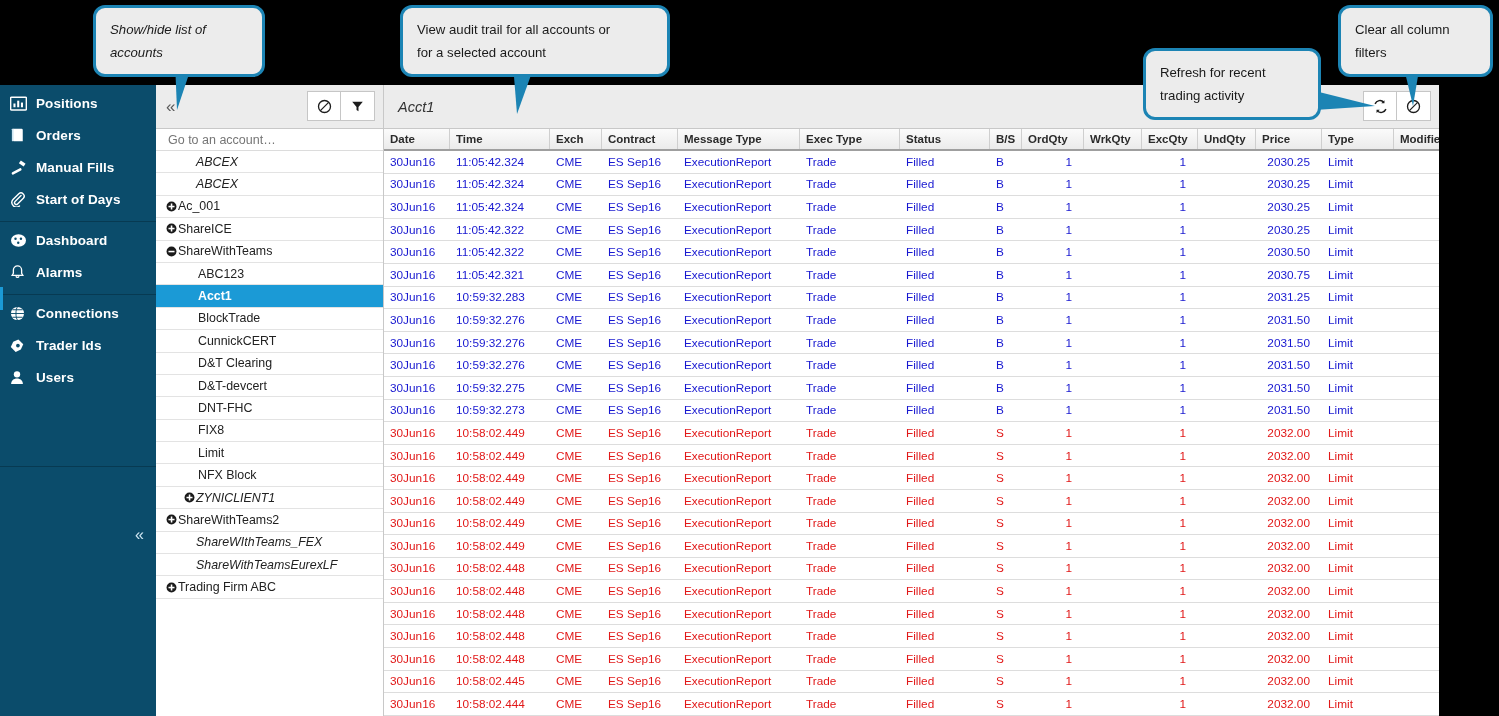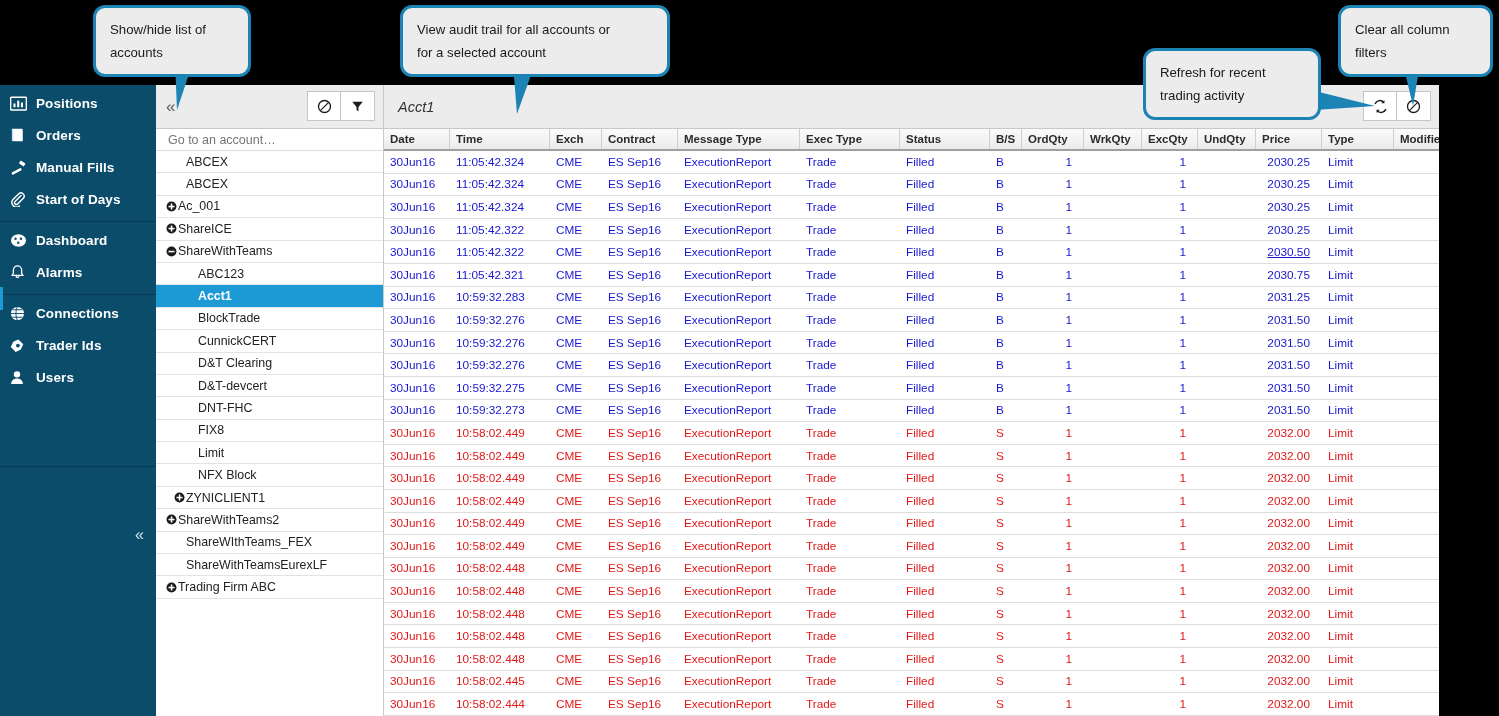--- a/index.html
+++ b/index.html
@@ -75,21 +75,21 @@
   .acct-row {
     height: 22.4px; display: flex; align-items: center;
     border-bottom: 1px solid #e3e3e3; font-size: 12.4px; color: #222;
     cursor: pointer; background: #fff; padding-left: 8px;
   }
   .acct-row .tw { width: 14px; flex: 0 0 14px; font-size: 11px; color: #111;
                   display:flex; align-items:center; justify-content:center; }
   .acct-row .nm { white-space: nowrap; }
   .acct-row.indent0 { padding-left: 8px; }
   .acct-row.indent1 { padding-left: 28px; }
-  .acct-row.indent2 { padding-left: 16px; }
+  .acct-row.indent2 { padding-left: 26px; font-style: italic; }
   .acct-row.selected { background: #1b9ad6; color: #fff; font-weight: bold; }
   .acct-row.selected .tw { color: #fff; }
   .acct-fill { background:#fff; }
 
   
   .main {
     position: absolute; left: 384px; top: 0; right: 0; height: 631px;
     background: #fff;
   }
   .main-header {
@@ -499,21 +499,21 @@
             <div class="gc buy" style="width: 52px;">CME</div>
             <div class="gc buy" style="width: 76px;">ES Sep16</div>
             <div class="gc buy" style="width: 122px;">ExecutionReport</div>
             <div class="gc buy" style="width: 100px;">Trade</div>
             <div class="gc buy" style="width: 90px;">Filled</div>
             <div class="gc buy" style="width: 32px;">B</div>
             <div class="gc num buy" style="width: 62px;">1</div>
             <div class="gc num buy" style="width: 58px;"></div>
             <div class="gc num buy" style="width: 56px;">1</div>
             <div class="gc num buy" style="width: 58px;"></div>
-            <div class="gc num buy" style="width: 66px; text-decoration: underline;">2030.50</div>
+            <div class="gc num buy" style="width: 66px;">2030.50</div>
             <div class="gc buy" style="width: 72px;">Limit</div>
             <div class="gc buy" style="width: 76px;"></div>
             <div class="gc buy" style="width: 40px;"></div>
           </div>
           <div class="grow">
             <div class="gc buy" style="width: 66px;">30Jun16</div>
             <div class="gc buy" style="width: 100px;">11:05:42.321</div>
             <div class="gc buy" style="width: 52px;">CME</div>
             <div class="gc buy" style="width: 76px;">ES Sep16</div>
             <div class="gc buy" style="width: 122px;">ExecutionReport</div>
@@ -873,21 +873,21 @@
           </div>
         </div>
     </div>
 
     <div class="sel-bar" style="top:202px;left:0"></div>
   </div>
 
   <svg class="tail" style="left:155px;top:60px;width:60px;height:55px;">
     <polygon points="20,2 38,2 22,50" fill="#1c84b4"></polygon>
   </svg>
-  <div class="callout" style="left:93px; top:5px; width:158px;">
+  <div class="callout" style="left:93px; top:5px; width:172px;font-style:italic;">
     <div class="ctext">Show/hide list of
 accounts</div>
   </div>
 
   <svg class="tail" style="left:495px;top:62px;width:70px;height:56px;">
     <polygon points="18,2 40,2 22,52" fill="#1c84b4"></polygon>
   </svg>
   <div class="callout" style="left:400px; top:5px; width:270px;">
     <div class="ctext">View audit trail for all accounts or
 for a selected account</div>

